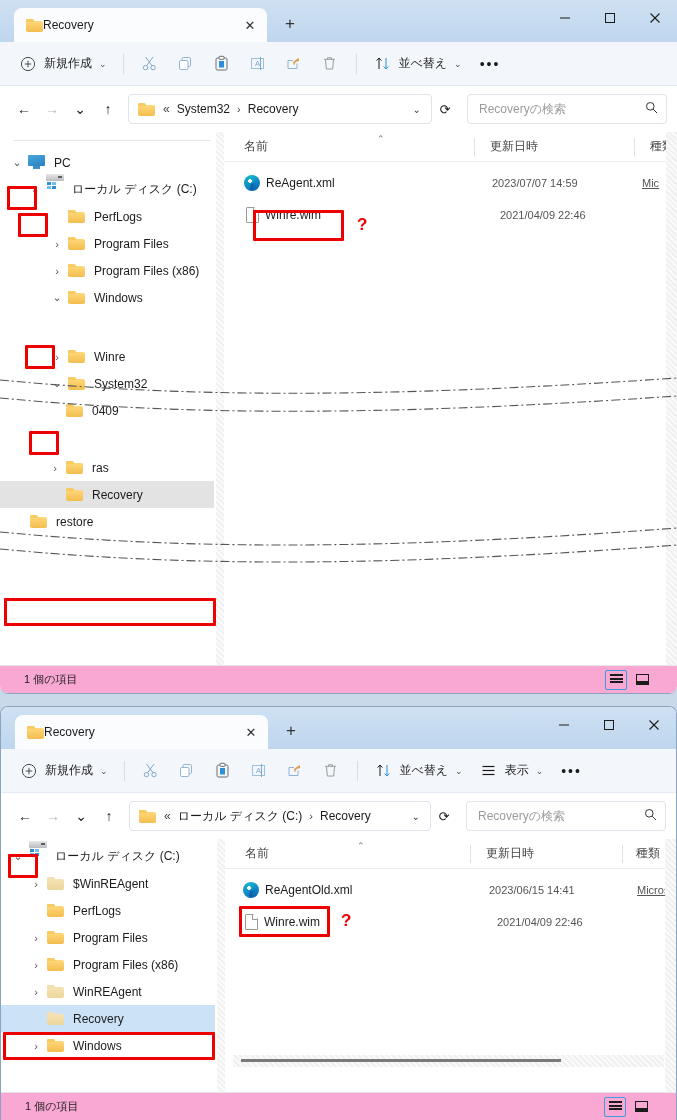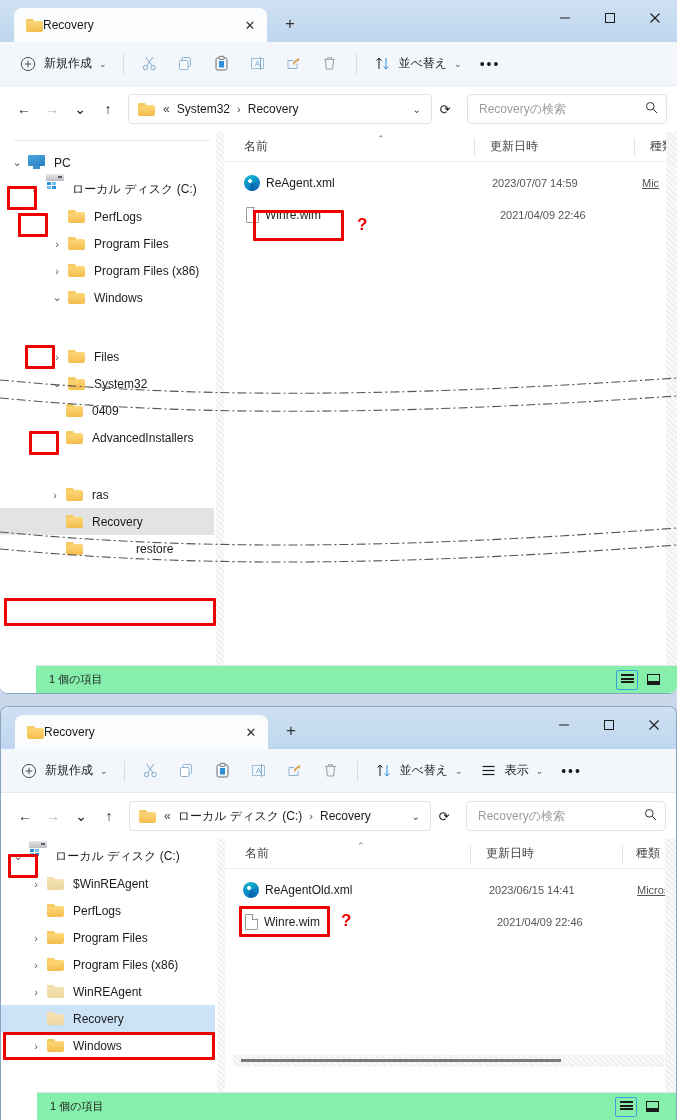--- a/index.html
+++ b/index.html
@@ -169,22 +169,22 @@
   
   .vscroll{ position:absolute; right:0; top:0; bottom:0; width:11px;
     background:repeating-linear-gradient(45deg,#f0f0f0 0 2px,#fafafa 2px 4px);}
   .hscroll-track{ position:absolute; left:8px; right:12px; height:12px;
     background:repeating-linear-gradient(45deg,#f0f0f0 0 2px,#fafafa 2px 4px);}
   .hscroll-thumb{ position:absolute; height:3px; background:#7a7a7a; top:4px;}
   .navscroll-thumb{ position:absolute; width:3px; background:#8c8c8c; right:4px;}
 
   
   .statusbar{ position:absolute; left:0; right:0; bottom:0; height:28px;
-    background:#86efac; border-top:1px solid #e6e6e6;
-    display:flex; align-items:center; padding:0 13px;margin-left:36px; }
+    background:#f9a8d4; border-top:1px solid #e6e6e6;
+    display:flex; align-items:center; padding:0 24px; }
   .status-text{ font-size:11px; color:#1b1b1b;}
   .viewbtns{ margin-left:auto; display:flex; gap:4px; align-items:center;}
   .vbtn{ width:22px;height:20px;display:flex;align-items:center;justify-content:center;}
   .vbtn.active{ border:1px solid #3a9fdc; border-radius:2px; }
   .vb-lines{ width:13px;height:11px;
     background:
       linear-gradient(#1b1b1b,#1b1b1b) 0 0/13px 2px no-repeat,
       linear-gradient(#1b1b1b,#1b1b1b) 0 3.5px/13px 2px no-repeat,
       linear-gradient(#1b1b1b,#1b1b1b) 0 7px/13px 2px no-repeat,
       linear-gradient(#1b1b1b,#1b1b1b) 0 10.5px/13px 1.5px no-repeat;}
@@ -379,54 +379,50 @@
           <span class="tw">⌄</span>
           <span class="tree-ico"><span class="fld"><i></i></span></span>
           <span class="tree-label">Windows</span>
         </div>
 
         <div style="height:32px;"></div>
 
         <div class="tree-row indent-3">
           <span class="tw">›</span>
           <span class="tree-ico"><span class="fld"><i></i></span></span>
-          <span class="tree-label">Files</span>
+          <span class="tree-label">Winre</span>
         </div>
 
         <div class="tree-row indent-3">
           <span class="tw">⌄</span>
           <span class="tree-ico"><span class="fld"><i></i></span></span>
           <span class="tree-label">System32</span>
         </div>
 
         <div class="tree-row" style="padding-left:66px;">
           <span class="tree-ico"><span class="fld"><i></i></span></span>
           <span class="tree-label">0409</span>
         </div>
 
-        <div class="tree-row" style="padding-left:66px;">
-          <span class="tree-ico"><span class="fld"><i></i></span></span>
-          <span class="tree-label">AdvancedInstallers</span>
-        </div>
 
         <div style="height:30px;"></div>
 
         <div class="tree-row" style="padding-left:44px;">
           <span class="tw">›</span>
           <span class="tree-ico"><span class="fld"><i></i></span></span>
           <span class="tree-label">ras</span>
         </div>
 
 
         <div class="tree-row selected-grey" style="padding-left:66px;margin-right:10px;">
           <span class="tree-ico"><span class="fld"><i></i></span></span>
           <span class="tree-label">Recovery</span>
         </div>
 
-        <div class="tree-row" style="padding-left:66px;gap:44px;">
+        <div class="tree-row" style="padding-left:30px;">
           <span class="tree-ico"><span class="fld"><i></i></span></span>
           <span class="tree-label">restore</span>
         </div>
 
         <div class="navscroll-thumb" style="top:410px;height:40px;"></div>
       </div>
 
       <div class="filepane">
         <div class="colhead">
           <div class="ch" style="padding-left:20px;width:250px;">

